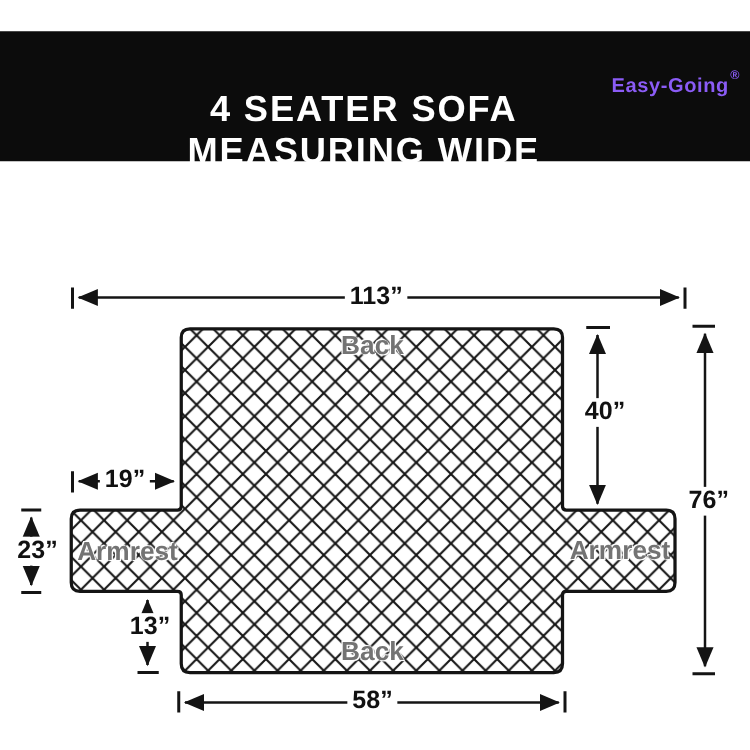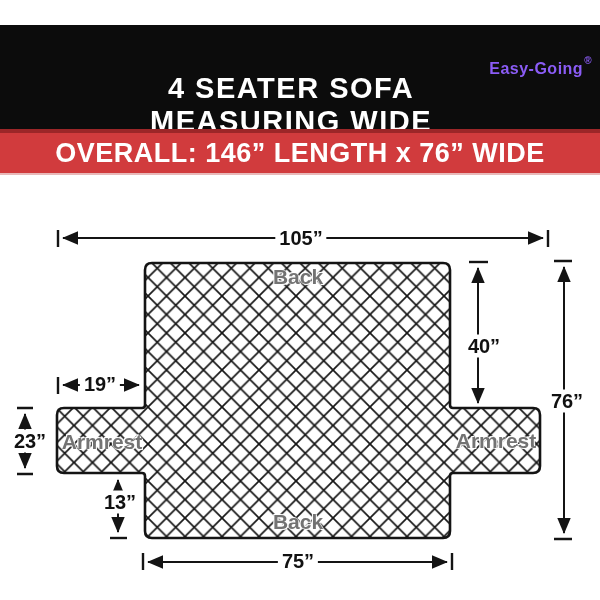--- a/index.html
+++ b/index.html
@@ -35,23 +35,20 @@
 <div id="canvas">
 
   <div class="header">
     <div class="titles">
       <div>4 SEATER SOFA</div>
       <div>MEASURING WIDE</div>
     </div>
     <div class="brand"><span>Easy-Going</span><sup>®</sup></div>
   </div>
 
-  <div class="banner">
-    <div class="banner-text">OVERALL: 146”  LENGTH x 76” WIDE</div>
-  </div>
 
   <svg class="diagram" width="600" height="600" viewBox="0 0 600 600">
     <defs>
       <marker id="arr" viewBox="0 0 10 10" refX="8.5" refY="5" markerWidth="9" markerHeight="9" orient="auto">
         <path d="M0 1.2 L9 5 L0 8.8 Z" fill="#141414"></path>
       </marker>
       <pattern id="lat" width="18.5" height="18.5" patternUnits="userSpaceOnUse">
         <path d="M-1 -1 L19.5 19.5 M19.5 -1 L-1 19.5" stroke="#161616" stroke-width="1.7" fill="none"></path>
       </pattern>
     </defs>
@@ -98,26 +95,26 @@
       <path d="M25 441 L25 468" marker-end="url(#arr)"></path>
     </g>
 
     <g stroke="#141414" stroke-width="2" fill="none">
       <path d="M110 538 H127" stroke-width="2.4"></path>
       <path d="M118 504 L118 480" marker-end="url(#arr)"></path>
       <path d="M118 504 L118 532" marker-end="url(#arr)"></path>
     </g>
   </svg>
 
-  <div class="dim" style="left:301px;top:238px;">105”</div>
+  <div class="dim" style="left:301px;top:238px;">113”</div>
   <div class="dim" style="left:100px;top:384px;">19”</div>
-  <div class="dim" style="left:484px;top:346px;">40”</div>
+  <div class="dim" style="left:484px;top:330px;">40”</div>
   <div class="dim" style="left:567px;top:401px;">76”</div>
   <div class="dim" style="left:30px;top:441px;text-align:right;">23”</div>
   <div class="dim" style="left:120px;top:502px;">13”</div>
-  <div class="dim" style="left:298px;top:561px;">75”</div>
+  <div class="dim" style="left:298px;top:561px;">58”</div>
 
   <div class="part-label" style="left:298px;top:277px;">Back</div>
   <div class="part-label" style="left:298px;top:522px;">Back</div>
   <div class="part-label" style="left:102px;top:442px;">Armrest</div>
   <div class="part-label" style="left:496px;top:441px;">Armrest</div>
 
 </div>
 
 </body></html>

